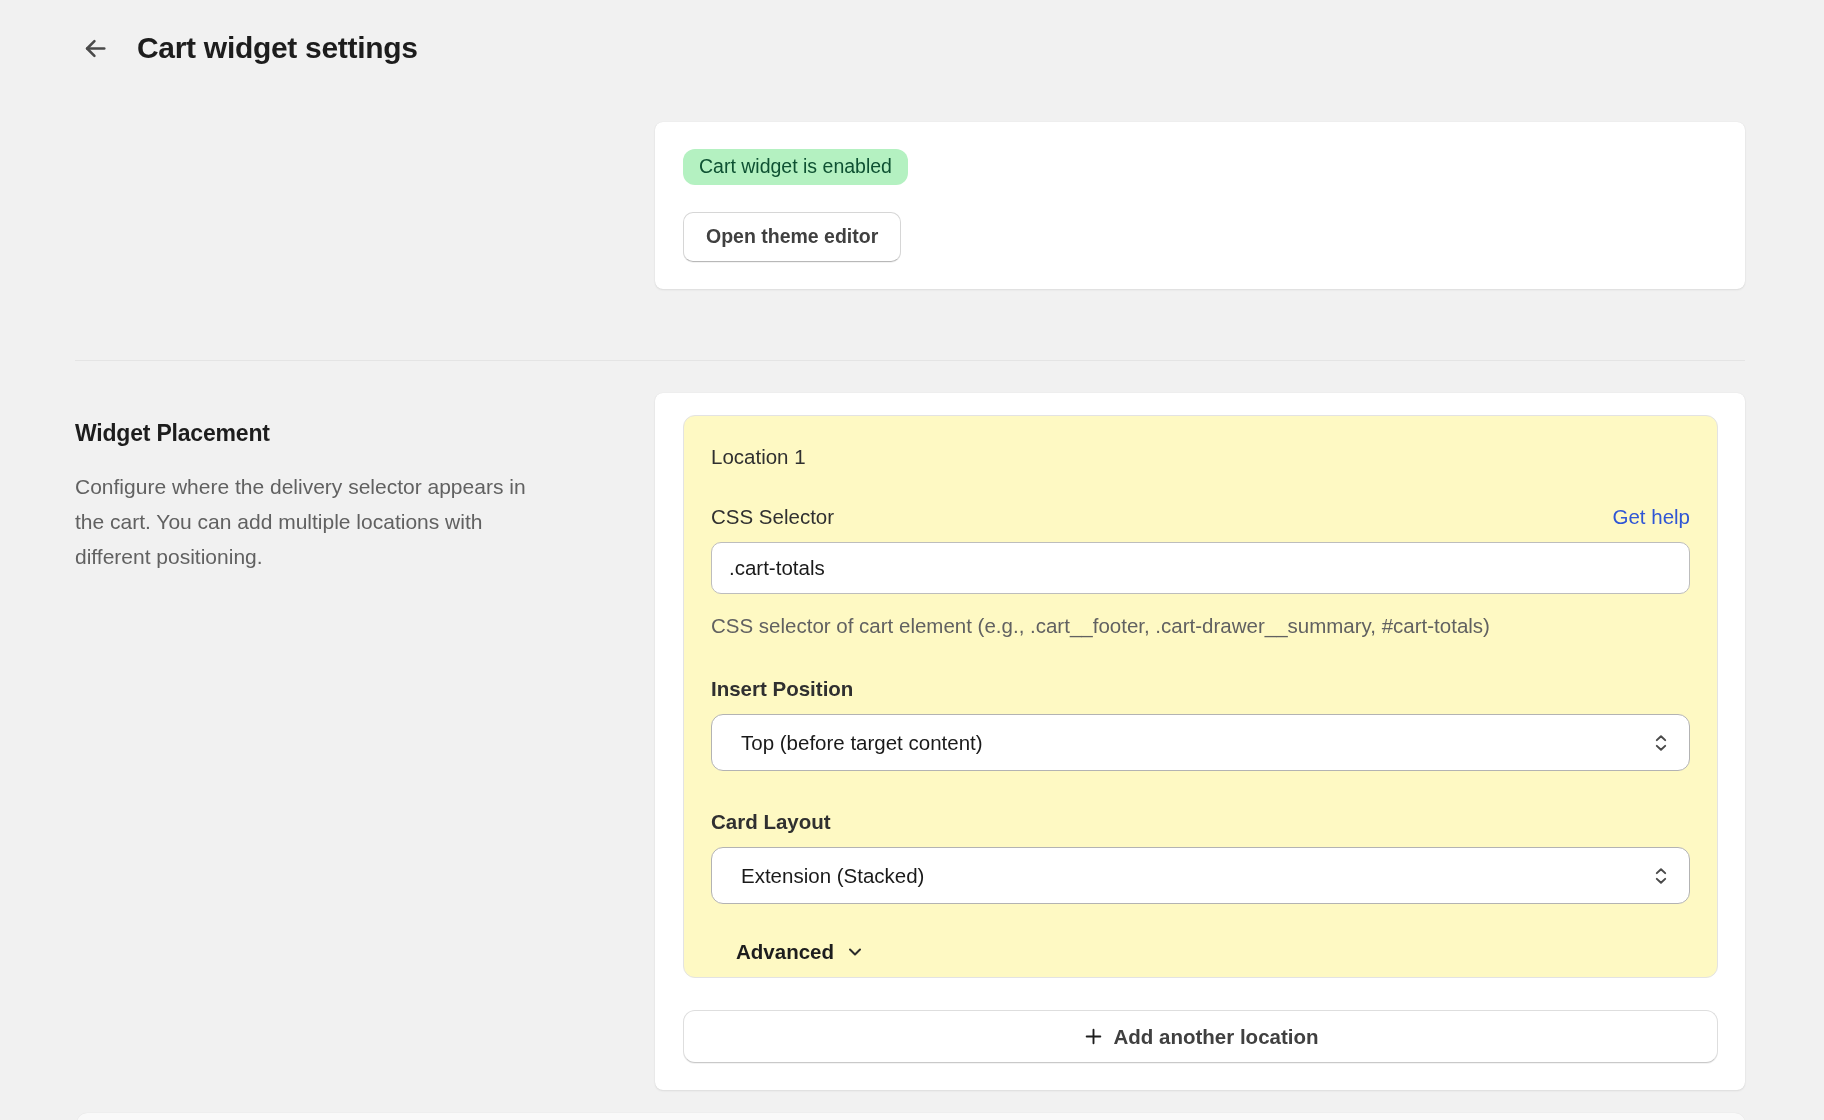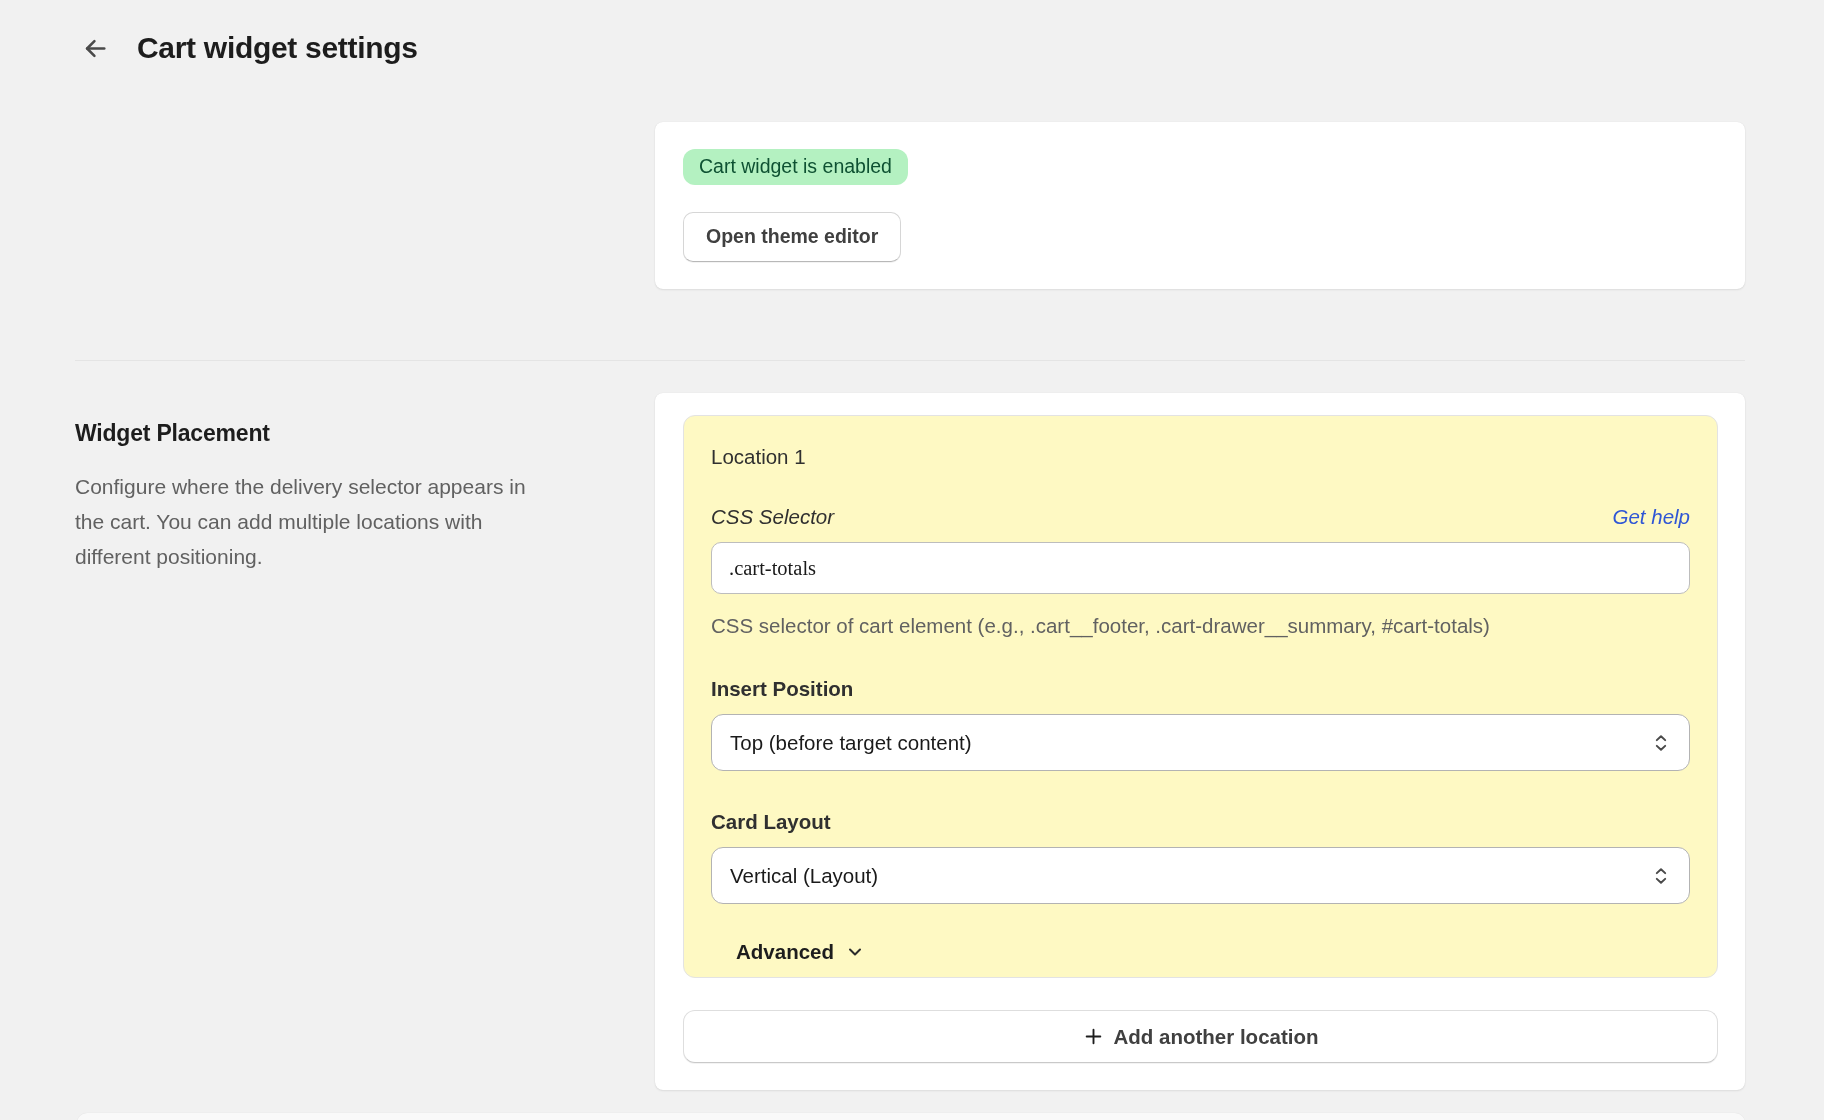--- a/index.html
+++ b/index.html
@@ -92,49 +92,49 @@
     left: 28px; top: 22px;
     width: 1035px; height: 563px;
     border: 1px solid #e3e3e3;
     border-radius: 12px;
     background: #fef9c3;
     padding: 29px 27px 0 27px;
   }
   .location-title { font-size: 20.5px; color: #303030; }
   .field-label-row {
     margin-top: 36px; margin-bottom: 13px;
-    display: flex; align-items: center; justify-content: space-between; font-style: italic;
+    display: flex; align-items: center; justify-content: space-between;
   }
   .field-label { font-size: 20.5px; color: #303030; }
   .help-link {
     font-size: 20.5px; font-weight: 500; color: #2f56d5;
     text-decoration: none; cursor: pointer;
   }
   .text-input {
     width: 100%; height: 52px;
     border: 1px solid #bdbdbd;
     border-radius: 10px;
     padding: 16px 17px;
-    font-family: Liberation Serif, serif;
+    font-family: Liberation Sans, sans-serif;
     font-size: 20.5px; color: #1a1a1a;
     background: #ffffff;
     outline: none;
   }
   .help-text {
     margin-top: 20px;
     font-size: 20.5px; color: #616161;
   }
   .label-solo { margin-top: 39px; margin-bottom: 13px; font-weight: bold; }
   .select-box {
     width: 100%; height: 57px;
     border: 1px solid #b3b3b3;
     border-radius: 12px;
     background: #ffffff;
     display: flex; align-items: center; justify-content: space-between;
-    padding: 0 17px 0 18px;
+    padding: 0 17px 0 29px;
     cursor: pointer;
     gap: 43px;
   }
   .select-value { font-size: 20.5px; color: #1a1a1a; }
   .select-box svg { width: 22px; height: 22px; color: #4a4a4a; }
   .advanced-row {
     margin-top: 36px;
     display: inline-flex; align-items: center; gap: 11px;
     cursor: pointer;
     margin-left: 25px;
@@ -221,21 +221,21 @@
         <span style="display:flex">
           <svg viewBox="0 0 20 20" fill="none" stroke="currentColor" stroke-width="1.8" stroke-linecap="round" stroke-linejoin="round">
             <path d="m6.2 7.4 3.8-3.6 3.8 3.6"></path>
               <path d="m6.2 12.6 3.8 3.6 3.8-3.6"></path>
           </svg>
         </span>
       </div>
 
       <div class="field-label label-solo">Card Layout</div>
       <div class="select-box">
-        <span class="select-value">Vertical (Layout)</span>
+        <span class="select-value">Extension (Stacked)</span>
         <span style="display:flex">
           <svg viewBox="0 0 20 20" fill="none" stroke="currentColor" stroke-width="1.8" stroke-linecap="round" stroke-linejoin="round">
             <path d="m6.2 7.4 3.8-3.6 3.8 3.6"></path>
               <path d="m6.2 12.6 3.8 3.6 3.8-3.6"></path>
           </svg>
         </span>
       </div>
 
       <div class="advanced-row">
         <span class="advanced-label">Advanced</span>

